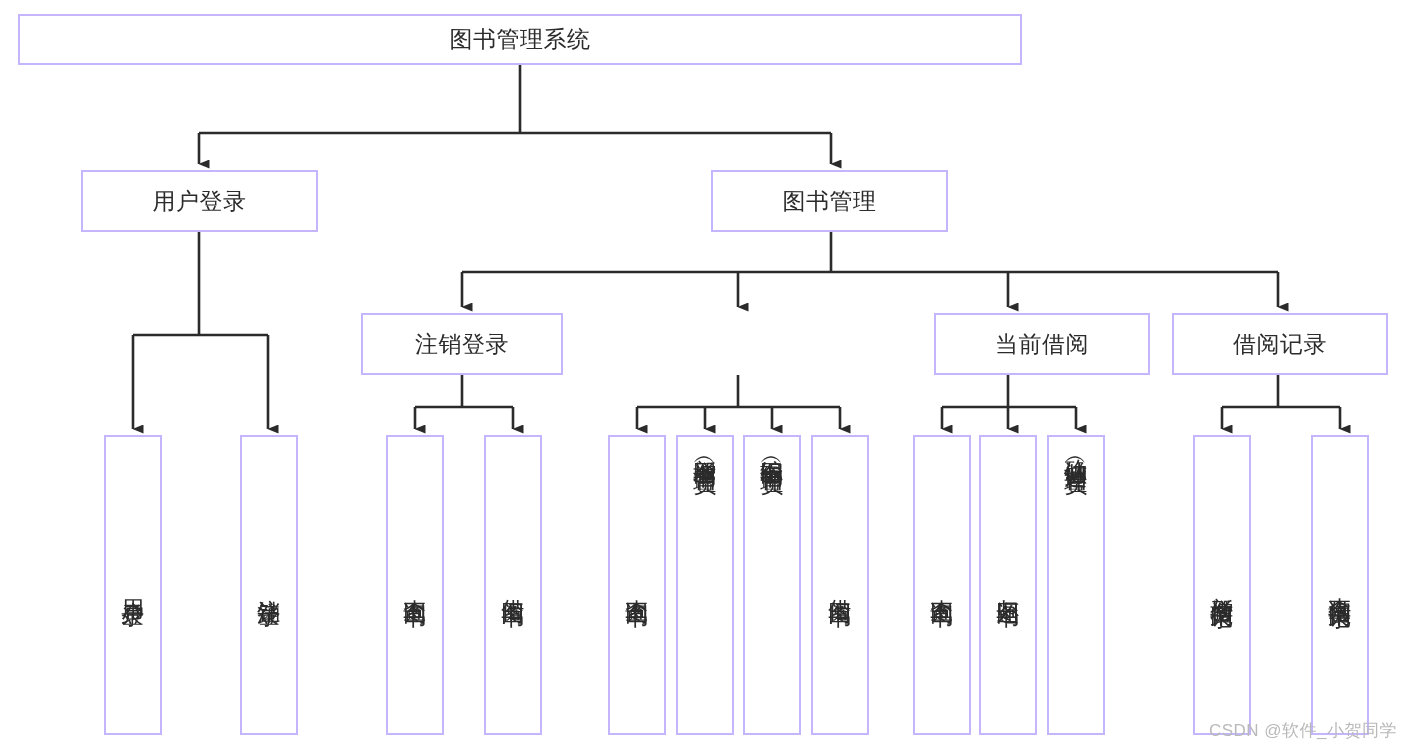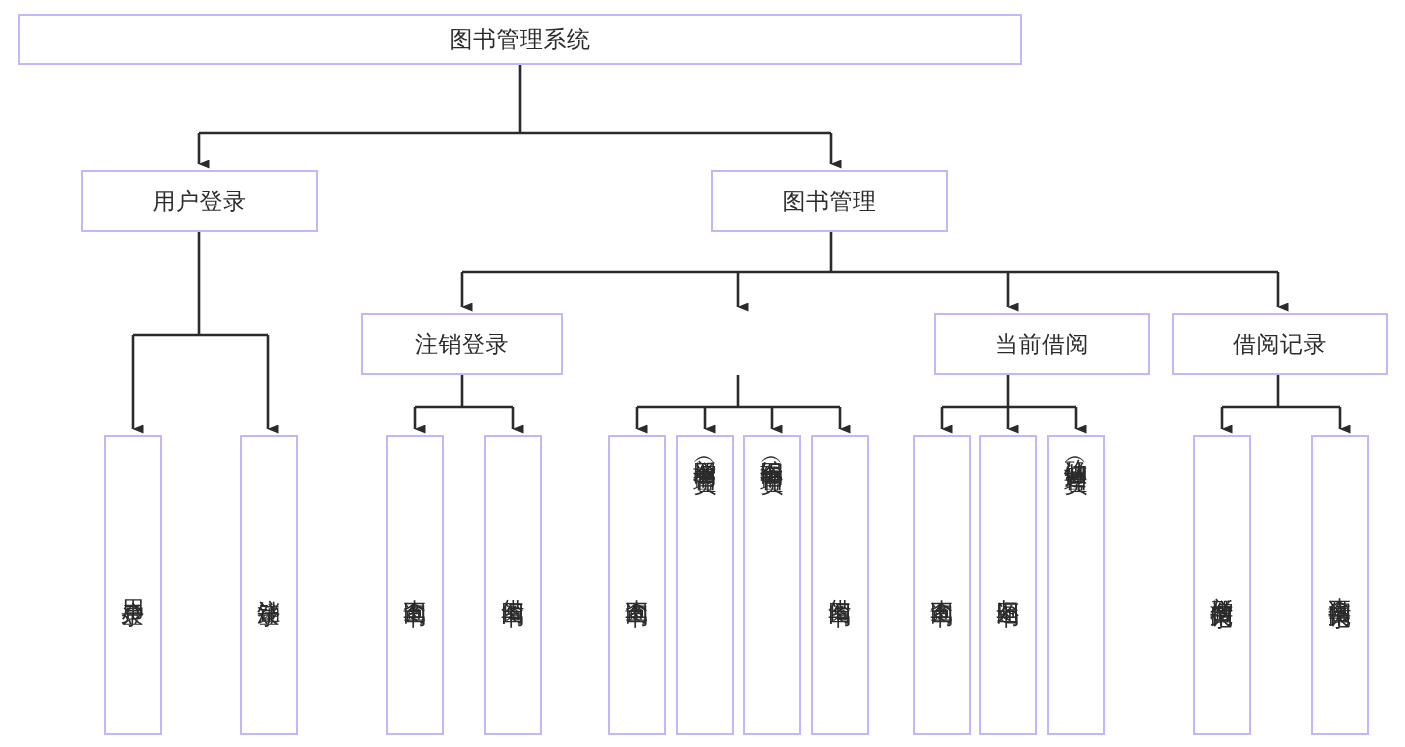--- a/index.html
+++ b/index.html
@@ -184,14 +184,15 @@
     <span class="node-v">确认归还（管理员）</span>
   </div>
 
   <div class="node leaf" style="left:1193px; top:435px; width:58px; height:300px;">
     <span class="node-v">新增借阅记录</span>
   </div>
   <div class="node leaf" style="left:1311px; top:435px; width:58px; height:300px;">
     <span class="node-v">查询借阅记录</span>
   </div>
 
+  <div id="watermark">CSDN @软件_小贺同学</div>
 
 </div>
 
 </body></html>

